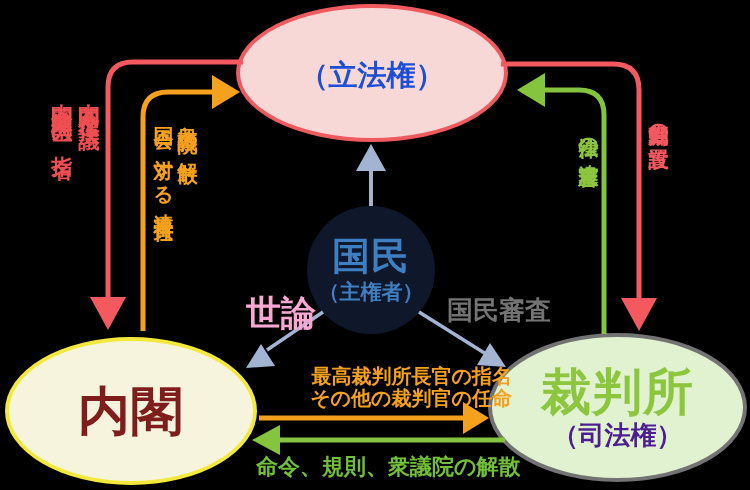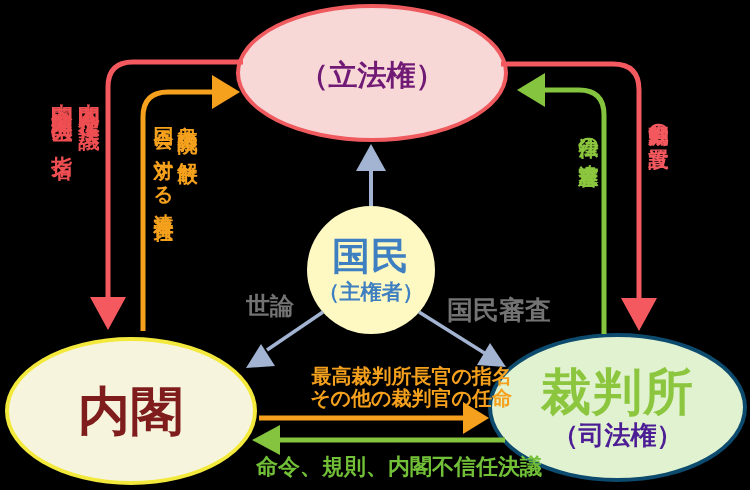--- a/index.html
+++ b/index.html
@@ -9,42 +9,42 @@
   }
   #stage *{box-sizing:border-box;}
   .node{
     position:absolute;border-radius:50%;display:flex;flex-direction:column;
     align-items:center;justify-content:center;text-align:center;line-height:1.05;
   }
   .node .title{font-weight:bold;letter-spacing:1px;}
   .node .subtitle{font-weight:bold;margin-top:4px;}
   #node-diet{left:236px;top:4px;width:272px;height:138px;background:#f8d7d7;border:4px solid #ef5a5e;}
   #node-diet .title{font-size:54px;color:#d05a60;}
-  #node-diet .subtitle{font-size:29px;color:#701a75;}
+  #node-diet .subtitle{font-size:29px;color:#1d4ed8;}
   #node-cabinet{left:5px;top:337px;width:252px;height:148px;background:#f7f4de;border:4px solid #f2e93c;}
   #node-cabinet .title{font-size:52px;color:#7f1d1d;}
   #node-cabinet .subtitle{font-size:31px;color:#f3a32a;}
-  #node-court{left:488px;top:333px;width:259px;height:149px;background:#e0f2cf;border:4px solid #0c4a6e;}
+  #node-court{left:488px;top:333px;width:259px;height:149px;background:#e0f2cf;border:4px solid #737373;}
   #node-court .title{font-size:50px;color:#8cc63f;}
   #node-court .subtitle{font-size:26px;color:#4c1d95;}
-  #node-people{left:307px;top:206px;width:128px;height:128px;background:#fef9c3;}
+  #node-people{left:307px;top:206px;width:128px;height:128px;background:#0f172a;}
   #node-people .title{font-size:38px;color:#3e7fc1;}
   #node-people .subtitle{font-size:21px;color:#3e7fc1;margin-top:5px;}
   svg#arrow-layer{position:absolute;left:0;top:0;z-index:5;}
   .vlabel{
     position:absolute;writing-mode:vertical-rl;text-orientation:upright;
     font-weight:bold;white-space:pre-line;z-index:6;
   }
   .hlabel{position:absolute;font-weight:bold;white-space:pre-line;z-index:6;}
   #label-diet-to-cabinet{left:49px;top:87px;font-size:21px;line-height:27px;letter-spacing:4px;color:#ef4f52;}
   #label-cabinet-to-diet{left:152px;top:111px;font-size:20px;line-height:24px;letter-spacing:3px;color:#f5a11d;}
   #label-diet-to-court{left:646px;top:110px;font-size:20px;line-height:26px;letter-spacing:0px;color:#f4595f;}
   #label-court-to-diet{left:576px;top:122px;font-size:20px;line-height:26px;letter-spacing:1px;color:#8cc63f;}
   #label-election{left:390px;top:166px;font-size:26px;color:#4183c4;}
-  #label-public-opinion{left:246px;top:290px;font-size:24px;color:#737373;}
+  #label-public-opinion{left:246px;top:290px;font-size:35px;color:#f9a8d4;}
   #label-national-review{left:447px;top:293px;font-size:26px;color:#737373;}
   #label-cabinet-to-court{left:232px;top:365px;width:280px;text-align:right;font-size:20px;line-height:22px;color:#f5a11d;}
   #label-court-to-cabinet{left:256px;top:452px;font-size:22px;color:#72c038;}
 </style>
 </head>
 <body>
 
 <div id="stage">
 
   <svg id="arrow-layer" width="750" height="490" viewBox="0 0 750 490">
@@ -95,14 +95,14 @@
   <div class="vlabel" id="label-diet-to-cabinet">内閣不信任決議
 内閣総理大臣の指名</div>
   <div class="vlabel" id="label-cabinet-to-diet">衆議院の解散
 国会に対する連帯責任</div>
   <div class="vlabel" id="label-diet-to-court">弾劾裁判の設置</div>
   <div class="vlabel" id="label-court-to-diet">法律の違憲審査</div>
   <div class="hlabel" id="label-public-opinion">世論</div>
   <div class="hlabel" id="label-national-review">国民審査</div>
   <div class="hlabel" id="label-cabinet-to-court">最高裁判所長官の指名
 その他の裁判官の任命</div>
-  <div class="hlabel" id="label-court-to-cabinet">命令、規則、内閣不信任決議</div>
+  <div class="hlabel" id="label-court-to-cabinet">命令、規則、衆議院の解散</div>
 </div>
 
 </body></html>

